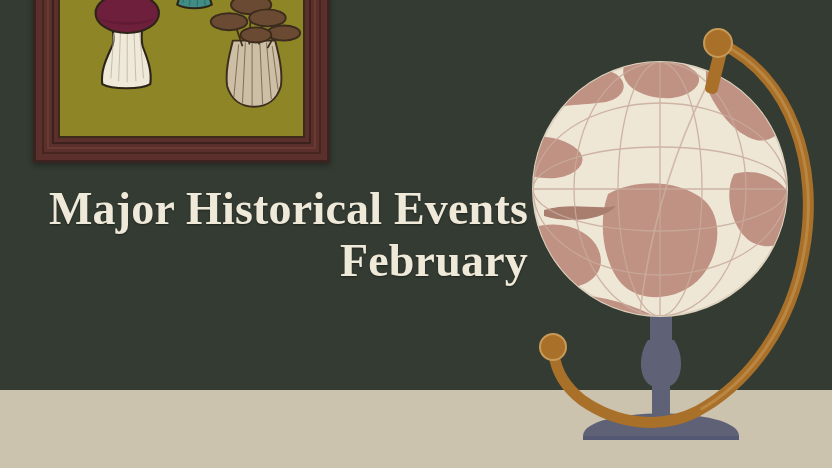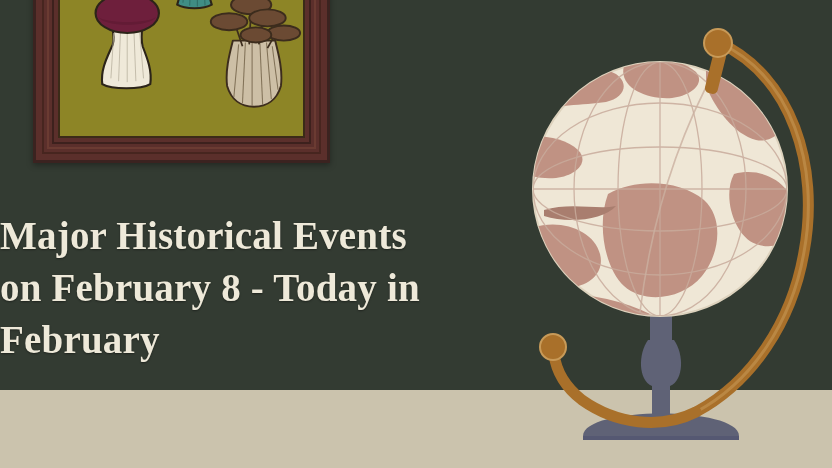--- a/index.html
+++ b/index.html
@@ -81,27 +81,27 @@
     top: 14px;
     width: 312px;
     height: 446px;
   }
   #globe svg { display: block; }
 
   
   #headline {
     position: absolute;
     left: 0px;
-    top: 210px;
+    top: 183px;
     width: 528px;
-    text-align: left;
+    text-align: right;
     color: #eee9d9;
     font-family: "Liberation Serif", serif;
     font-weight: bold;
-    font-size: 39px;
+    font-size: 46px;
     line-height: 52px;
     letter-spacing: 0.2px;
     text-shadow: 0 1px 2px rgba(0,0,0,0.4);
   }
   #headline .hl-line {
     display: block;
     white-space: nowrap;
   }
 </style>
 </head>
@@ -233,17 +233,16 @@
 
       <g>
         <rect x="189" y="36" width="13" height="44" rx="5" fill="#a9702a" transform="rotate(14 195 58)"></rect>
         <circle cx="198" cy="29" r="14" fill="#a9702a" stroke="#c89a58" stroke-width="2"></circle>
       </g>
     </svg>
   </div>
 
   <div id="headline">
     <span class="hl-line">Major Historical Events</span>
-    <span class="hl-line">on February 8 - Today in</span>
     <span class="hl-line">February</span>
   </div>
 
 </div>
 
 </body></html>

